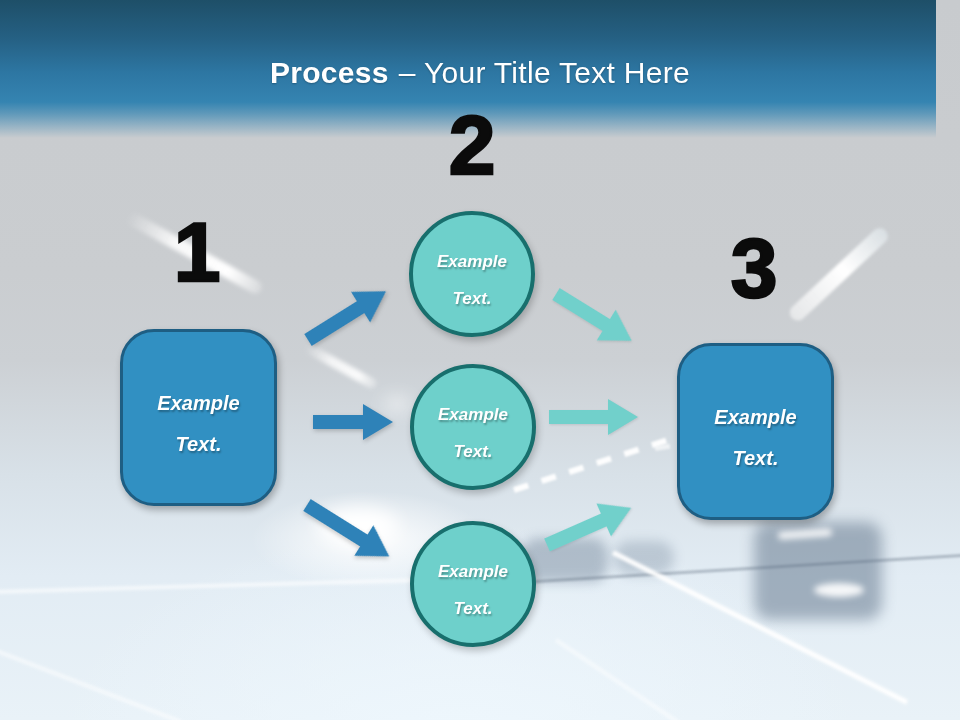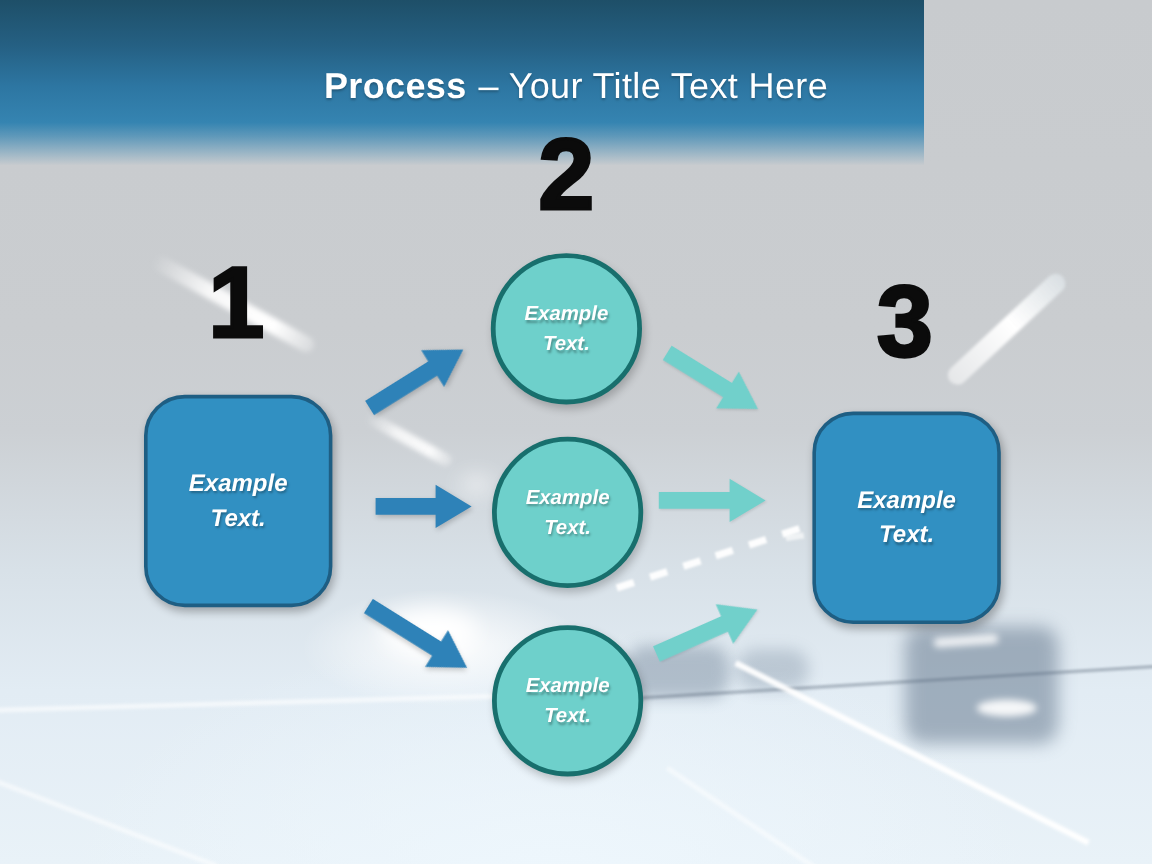--- a/index.html
+++ b/index.html
@@ -44,21 +44,21 @@
   .lane { position:absolute; transform-origin:left center; background:#ffffff; filter:blur(1.5px); }
   .lane1 { left:613px; top:550px; width:330px; height:5px; transform:rotate(27deg); opacity:.95; }
   .lane2 { left:-10px; top:590px; width:500px; height:4px; transform:rotate(-1.6deg); opacity:.6; }
   .lane3 { left:-6px;  top:648px; width:200px; height:4px; transform:rotate(21deg); opacity:.55; }
   .lane4 { left:556px; top:638px; width:150px; height:4px; transform:rotate(34deg); opacity:.5; }
   .rail  { position:absolute; transform-origin:left center; background:#36465a; filter:blur(1px);
            left:520px; top:581px; width:445px; height:3px; transform:rotate(-3.5deg); opacity:.3; }
 
   
   .header {
-    position:absolute; left:0; top:0; width:770px; height:140px;
+    position:absolute; left:0; top:0; width:936px; height:140px;
     background:linear-gradient(180deg, #1e4f68 0px, #256083 38px, #2d76a2 72px, #3584b1 102px,
                rgba(53,132,177,0.7) 114px, rgba(53,132,177,0) 138px);
   }
   .title-line {
     position:absolute; left:0; top:54px; width:960px; text-align:center;
     color:#ffffff; font-size:30px; line-height:38px; letter-spacing:0.3px;
     text-shadow:0 1px 2px rgba(0,0,0,0.25);
   }
   .t-bold { font-weight:bold; }
   .t-rest { font-weight:normal; margin-left:10px; }
@@ -90,21 +90,21 @@
   }
   .circle1 { left:409px; top:211px; }
   .circle2 { left:410px; top:364px; }
   .circle3 { left:410px; top:521px; }
   .shape-text {
     color:#ffffff; font-weight:bold; font-style:italic; text-align:center;
     text-shadow:1px 2px 2px rgba(0,0,0,0.3);
   }
   .pbox .shape-text    { font-size:20px; line-height:29px; }
   .pcircle .shape-text { font-size:17px; line-height:25px; }
-  .shape-text span { display:block; }
+  .shape-text span { display:block;margin-top:12px; }
 
   
   .arrow { position:absolute; height:44px; transform-origin:0px 22px; overflow:visible; }
   .arrow.blue polygon { fill:#2e82b8; }
   .arrow.teal polygon { fill:#71d0cb; }
   .arrow.blue { filter:drop-shadow(1px 2px 2px rgba(0,0,0,0.2)); }
   .arrow.teal { filter:drop-shadow(1px 1px 1px rgba(0,0,0,0.1)); }
   .a1 { left:308px; top:318px; width:92px; transform:rotate(-32deg); }
   .a2 { left:313px; top:400px; width:80px; }
   .a3 { left:307px; top:483px; width:97px; transform:rotate(32deg); }

